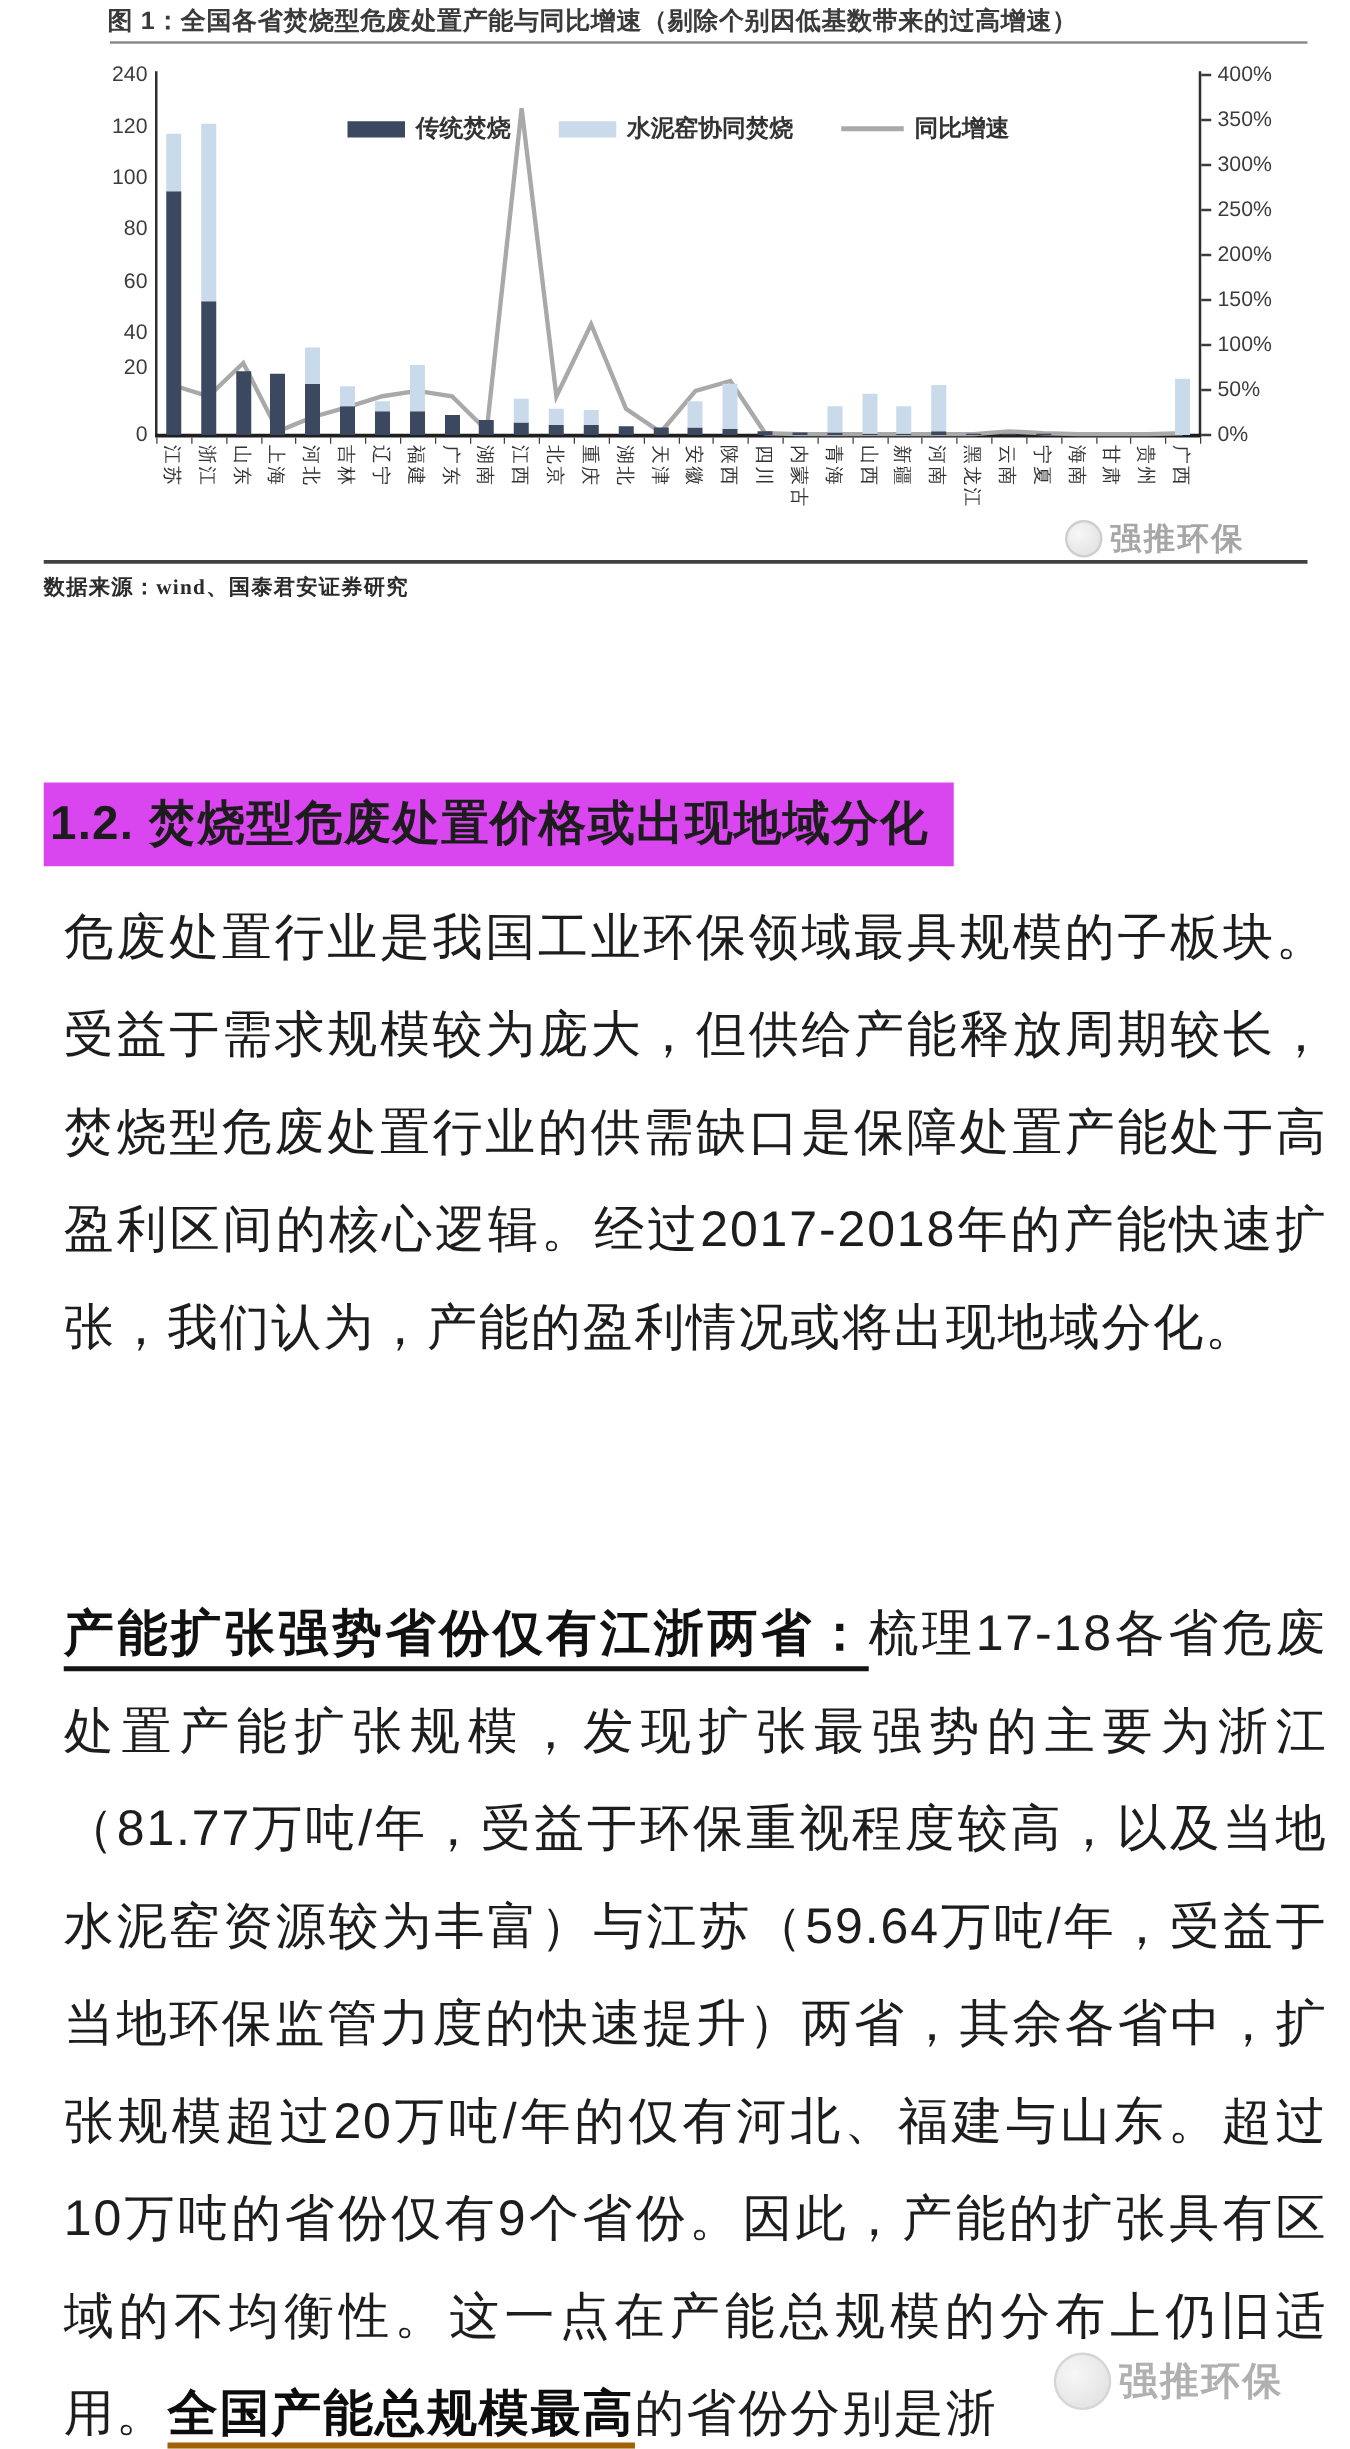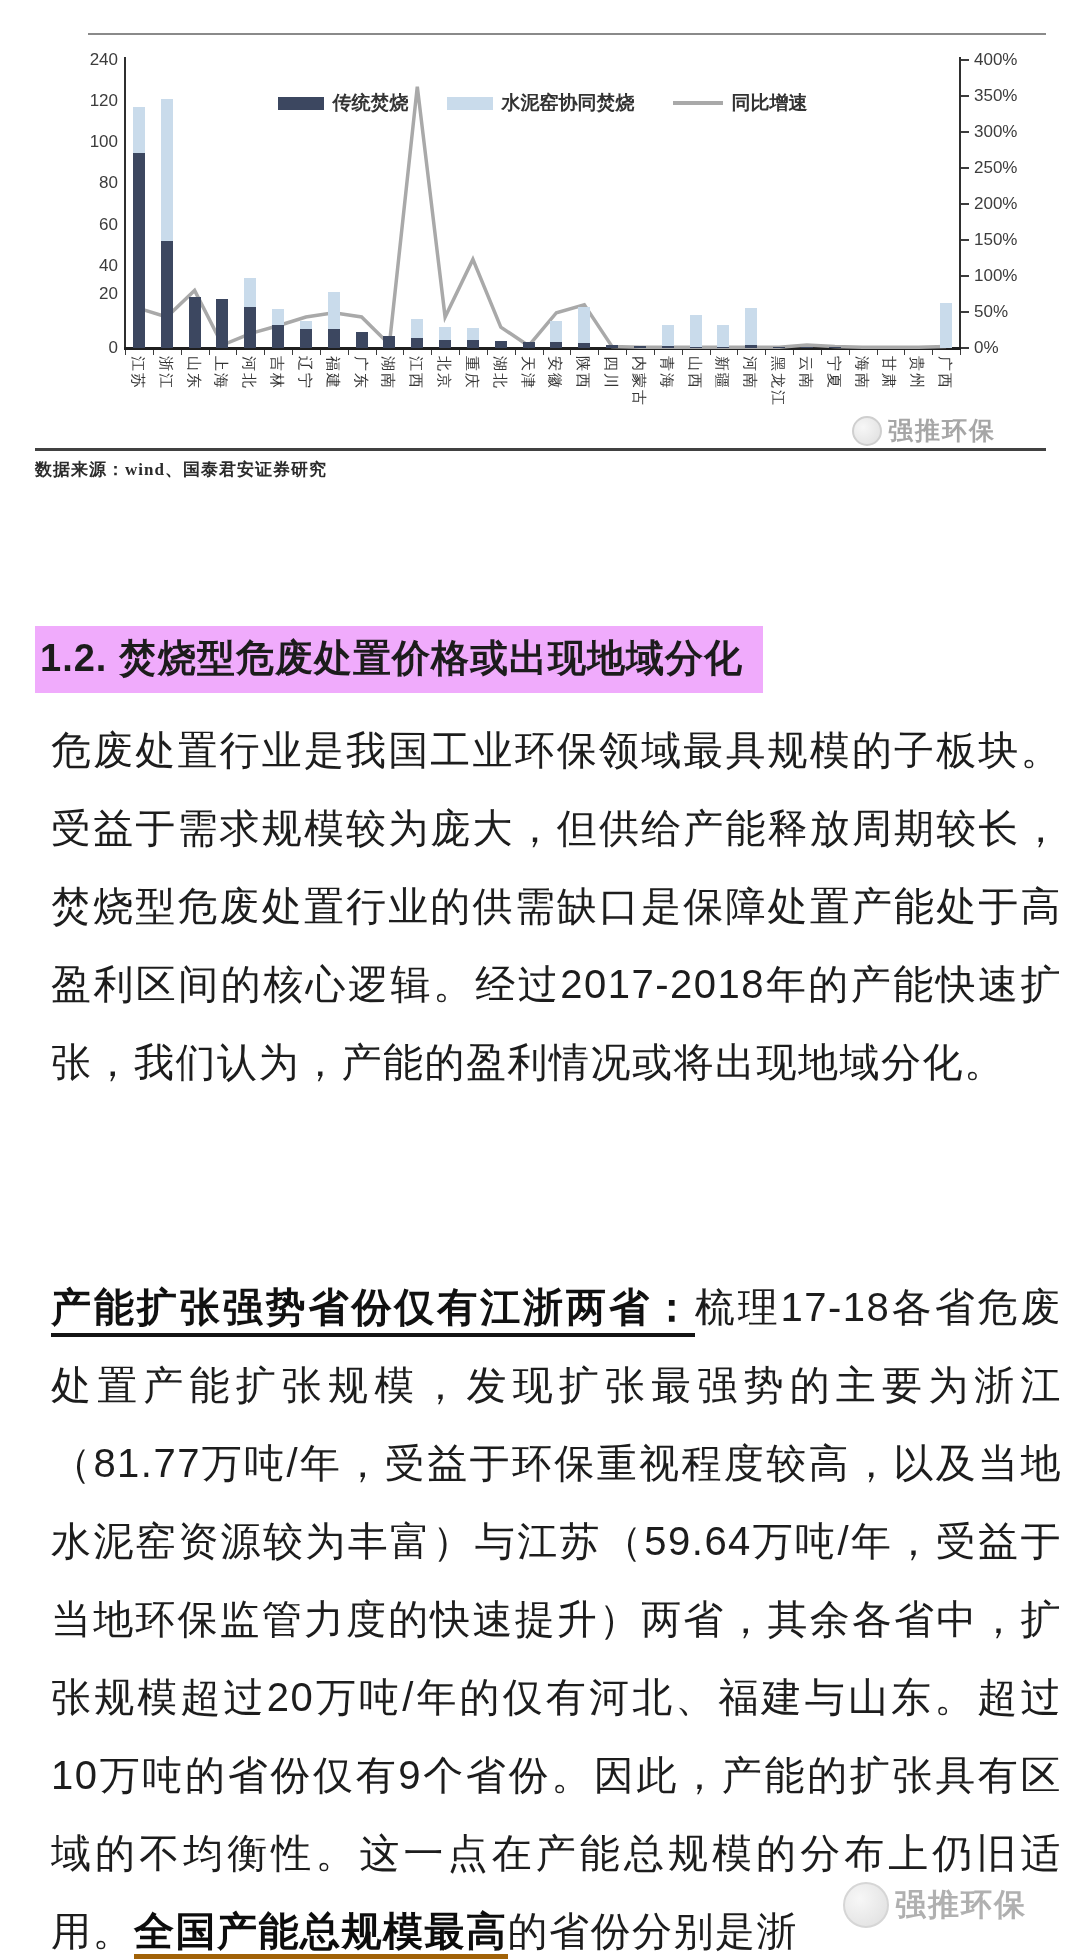--- a/index.html
+++ b/index.html
@@ -51,20 +51,21 @@
   .p2{top:1252px;}
   .lead-bold{font-weight:bold;color:#111;border-bottom:4px solid #141414;padding-bottom:4px;}
   .heavy-bold{font-weight:bold;color:#0d0d0d;border-bottom:12px solid #a16207;padding-bottom:1px;}
 </style>
 </head>
 <body>
 
 <div class="page">
 
   <div class="figure">
+    <div class="fig-title">图 1：全国各省焚烧型危废处置产能与同比增速（剔除个别因低基数带来的过高增速）</div>
     <div class="fig-toprule"></div>
 
     <div class="chart" id="chart">
       <div class="axis-left-line"></div>
       <div class="axis-right-line"></div>
       <div class="axis-bottom-line"></div>
       <div class="legend" id="legend">
           <div class="legend-item">
             <span class="legend-swatch" style="background: rgb(60, 71, 96);"></span>
             <span class="legend-label">传统焚烧</span>
@@ -214,21 +215,21 @@
 
     <div class="wm wm-chart">
       <span class="wm-logo"></span>
       <span class="wm-text">强推环保</span>
     </div>
 
     <div class="fig-botrule"></div>
     <div class="fig-source">数据来源：wind、国泰君安证券研究</div>
   </div>
 
-  <div class="sec-heading" style="background: #f0abfc;">1.2. 焚烧型危废处置价格或出现地域分化</div>
+  <div class="sec-heading" style="background: #d946ef;">1.2. 焚烧型危废处置价格或出现地域分化</div>
 
   <p class="body-p p1">危废处置行业是我国工业环保领域最具规模的子板块。受益于需求规模较为庞大，但供给产能释放周期较长，焚烧型危废处置行业的供需缺口是保障处置产能处于高盈利区间的核心逻辑。经过2017-2018年的产能快速扩张，我们认为，产能的盈利情况或将出现地域分化。</p>
 
   <p class="body-p p2"><span class="lead-bold">产能扩张强势省份仅有江浙两省：</span><span>梳理17-18各省危废处置产能扩张规模，发现扩张最强势的主要为浙江（81.77万吨/年，受益于环保重视程度较高，以及当地水泥窑资源较为丰富）与江苏（59.64万吨/年，受益于当地环保监管力度的快速提升）两省，其余各省中，扩张规模超过20万吨/年的仅有河北、福建与山东。超过10万吨的省份仅有9个省份。因此，产能的扩张具有区域的不均衡性。这一点在产能总规模的分布上仍旧适用。</span><span class="heavy-bold">全国产能总规模最高</span><span>的省份分别是浙</span></p>
 
   <div class="wm wm-bottom">
     <span class="wm-logo"></span>
     <span class="wm-text">强推环保</span>
   </div>
 

